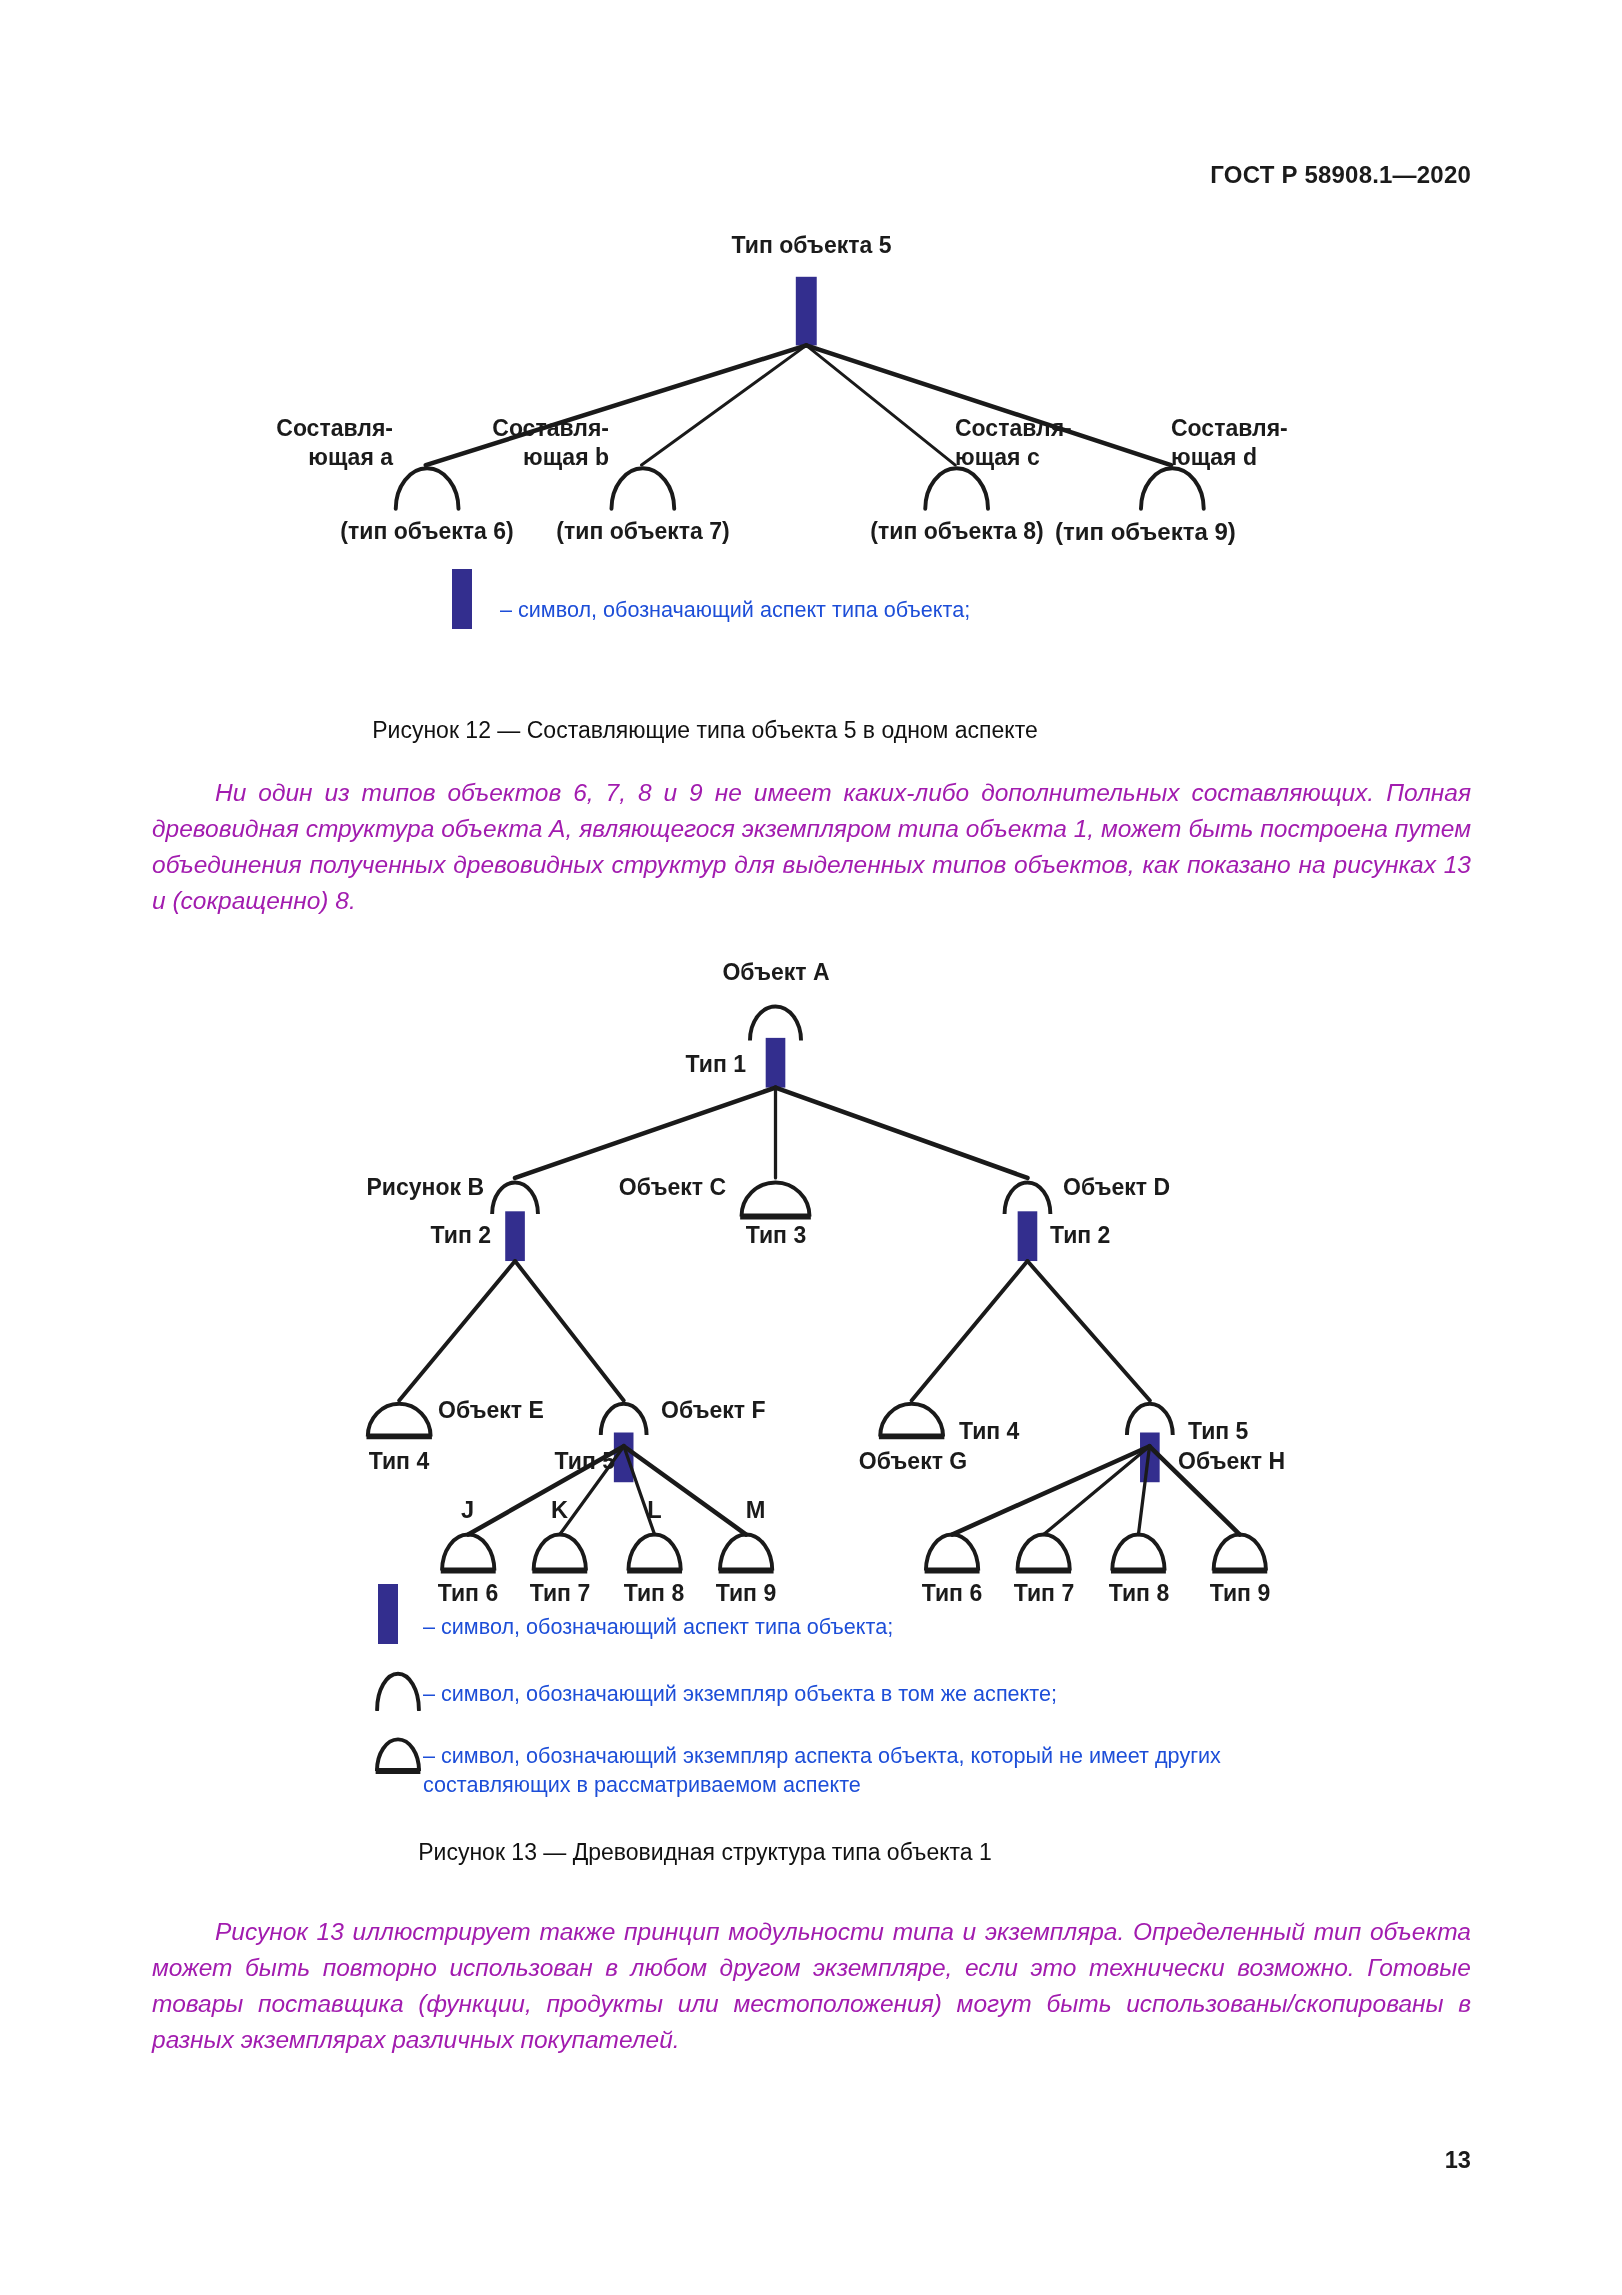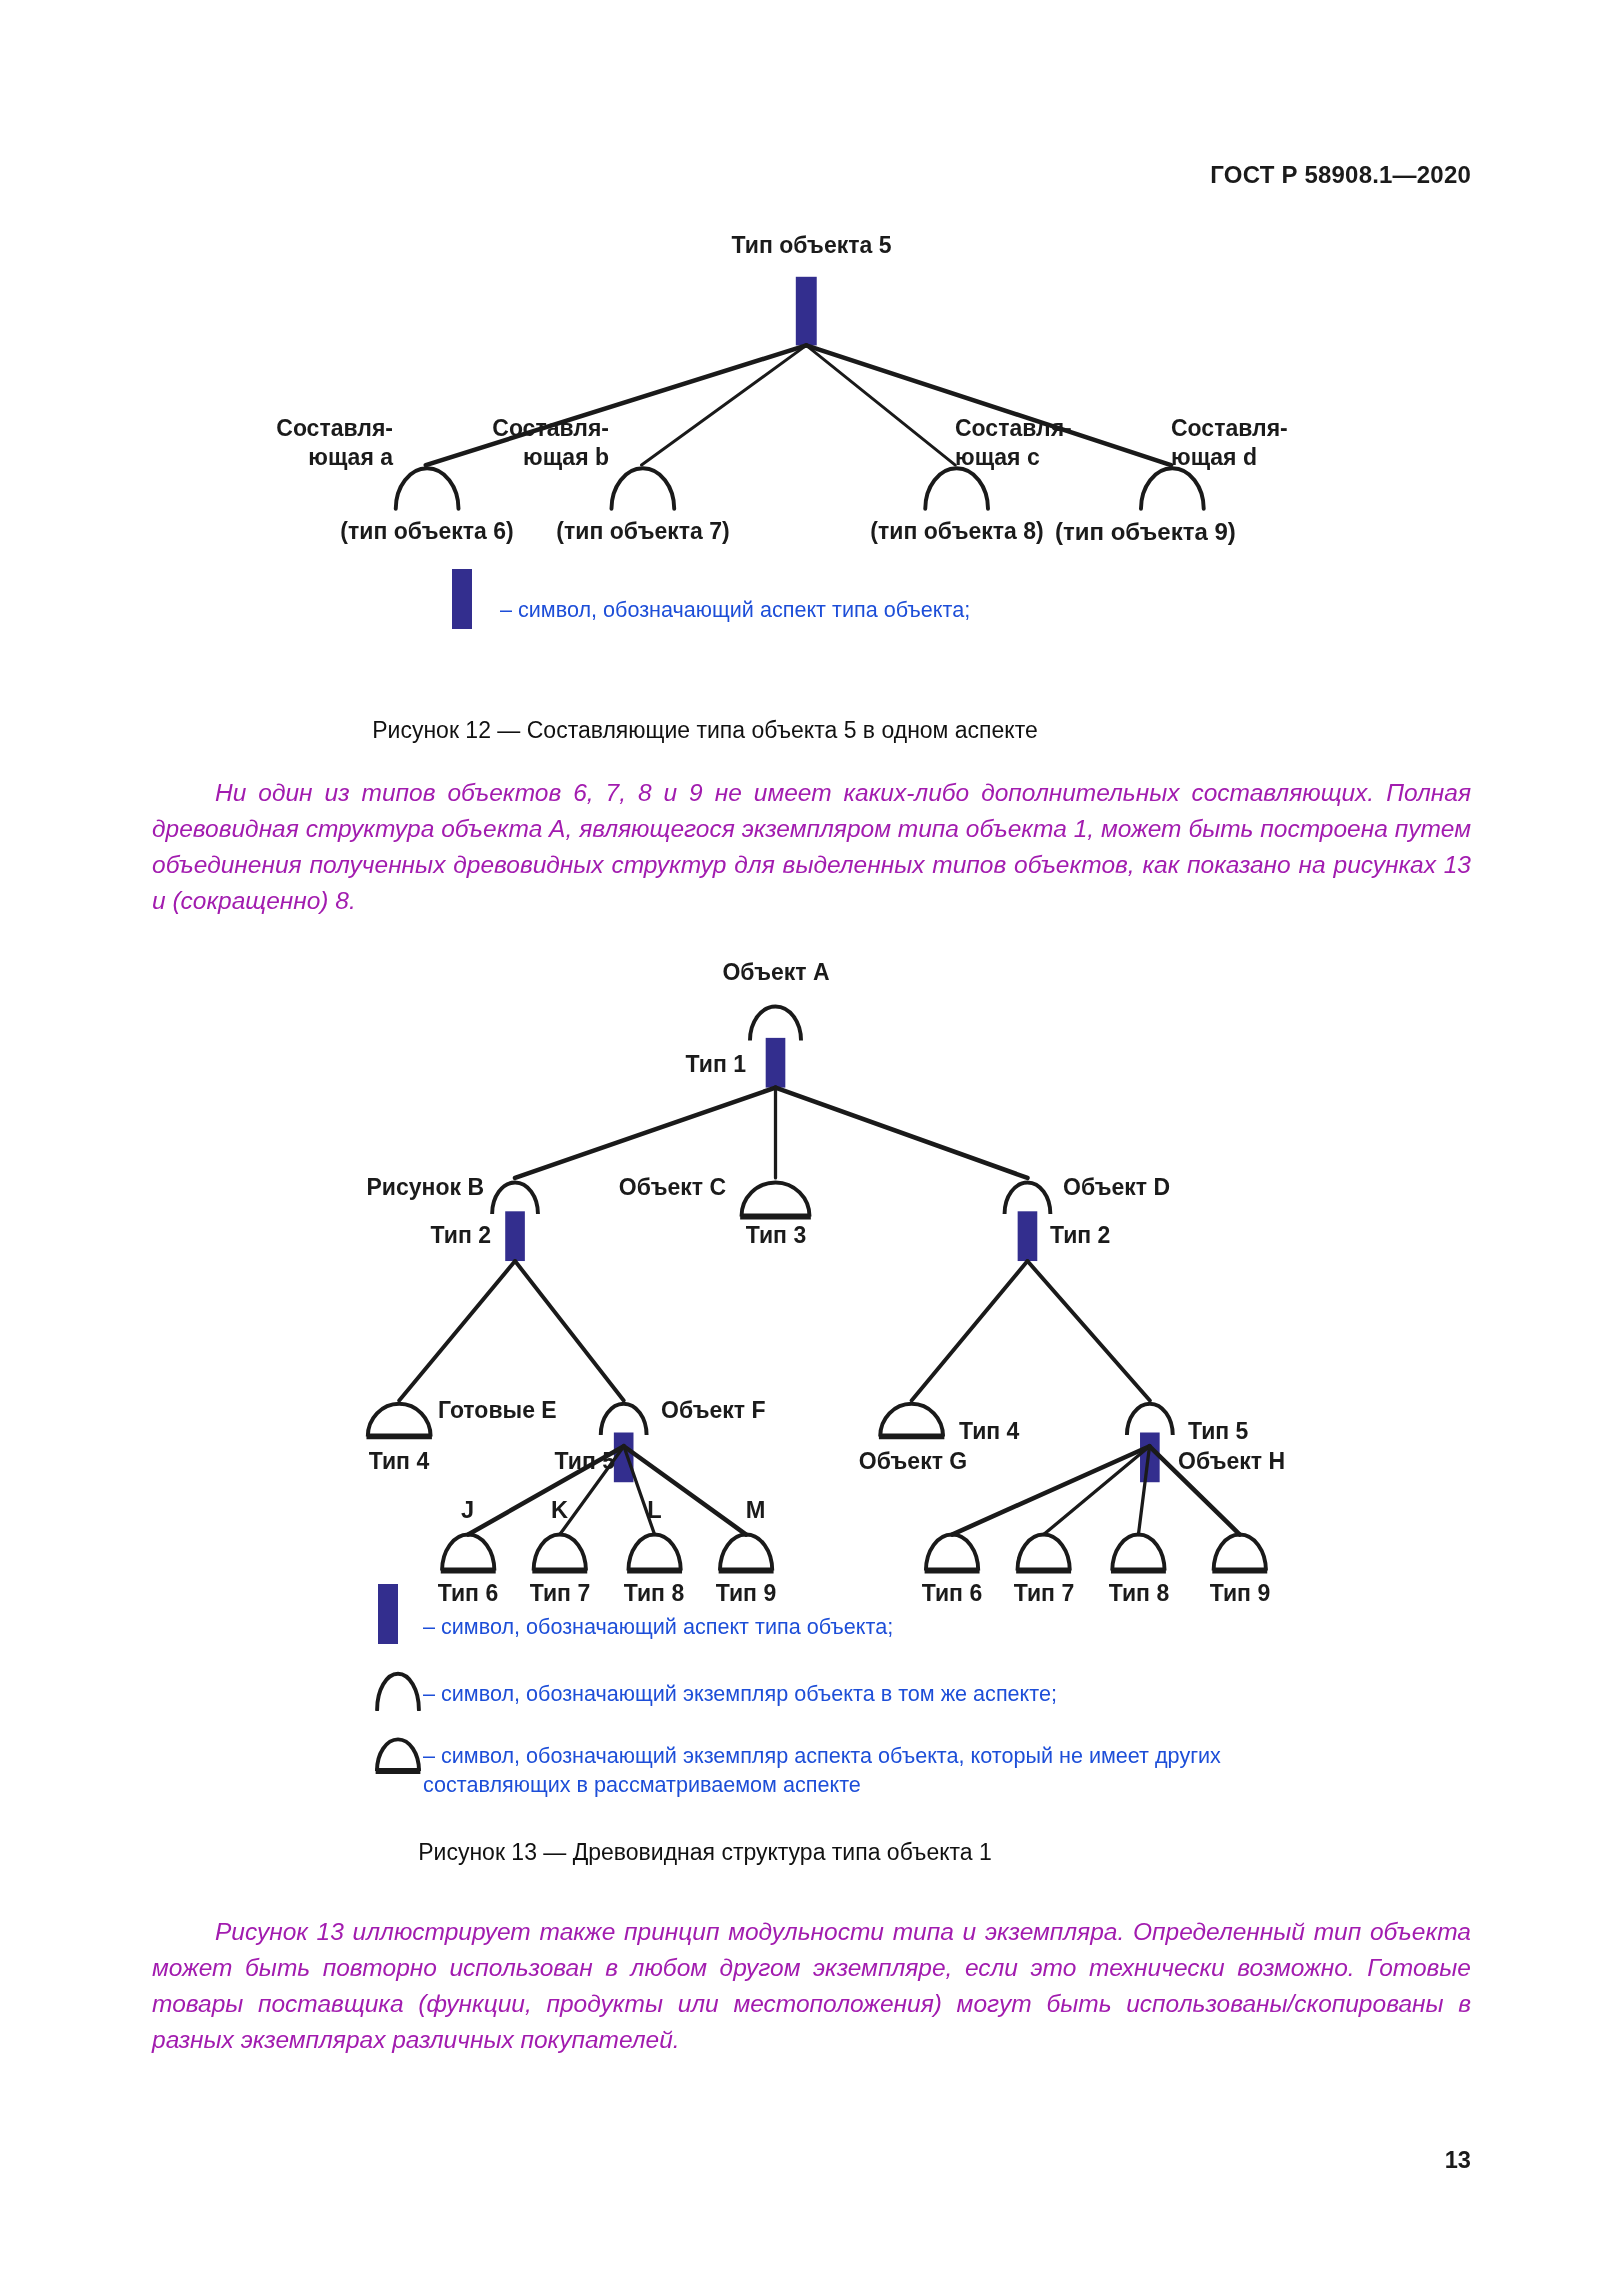--- a/index.html
+++ b/index.html
@@ -215,21 +215,21 @@
 
     <div style="position:absolute;left:281px;top:222px;width:203px;text-align:right;font-size:23px">Рисунок B</div>
     <div style="position:absolute;left:334px;top:270px;width:157px;text-align:right;font-size:23px">Тип 2</div>
 
     <div style="position:absolute;left:523px;top:222px;width:203px;text-align:right;font-size:23px">Объект C</div>
     <div style="position:absolute;left:658px;top:270px;width:236px;text-align:center;font-size:23px">Тип 3</div>
 
     <div style="position:absolute;left:1063px;top:222px;width:203px;text-align:left;font-size:23px">Объект D</div>
     <div style="position:absolute;left:1050px;top:270px;width:157px;text-align:left;font-size:23px">Тип 2</div>
 
-    <div style="position:absolute;left:438px;top:445px;width:216px;text-align:left;font-size:23px">Готовые E</div>
+    <div style="position:absolute;left:438px;top:445px;width:216px;text-align:left;font-size:23px">Объект E</div>
     <div style="position:absolute;left:281px;top:496px;width:236px;text-align:center;font-size:23px">Тип 4</div>
 
     <div style="position:absolute;left:661px;top:445px;width:216px;text-align:left;font-size:23px">Объект F</div>
     <div style="position:absolute;left:458px;top:496px;width:157px;text-align:right;font-size:23px">Тип 5</div>
 
     <div style="position:absolute;left:959px;top:466px;width:157px;text-align:left;font-size:23px">Тип 4</div>
     <div style="position:absolute;left:795px;top:496px;width:236px;text-align:center;font-size:23px">Объект G</div>
 
     <div style="position:absolute;left:1188px;top:466px;width:157px;text-align:left;font-size:23px">Тип 5</div>
     <div style="position:absolute;left:1178px;top:496px;width:216px;text-align:left;font-size:23px">Объект H</div>

